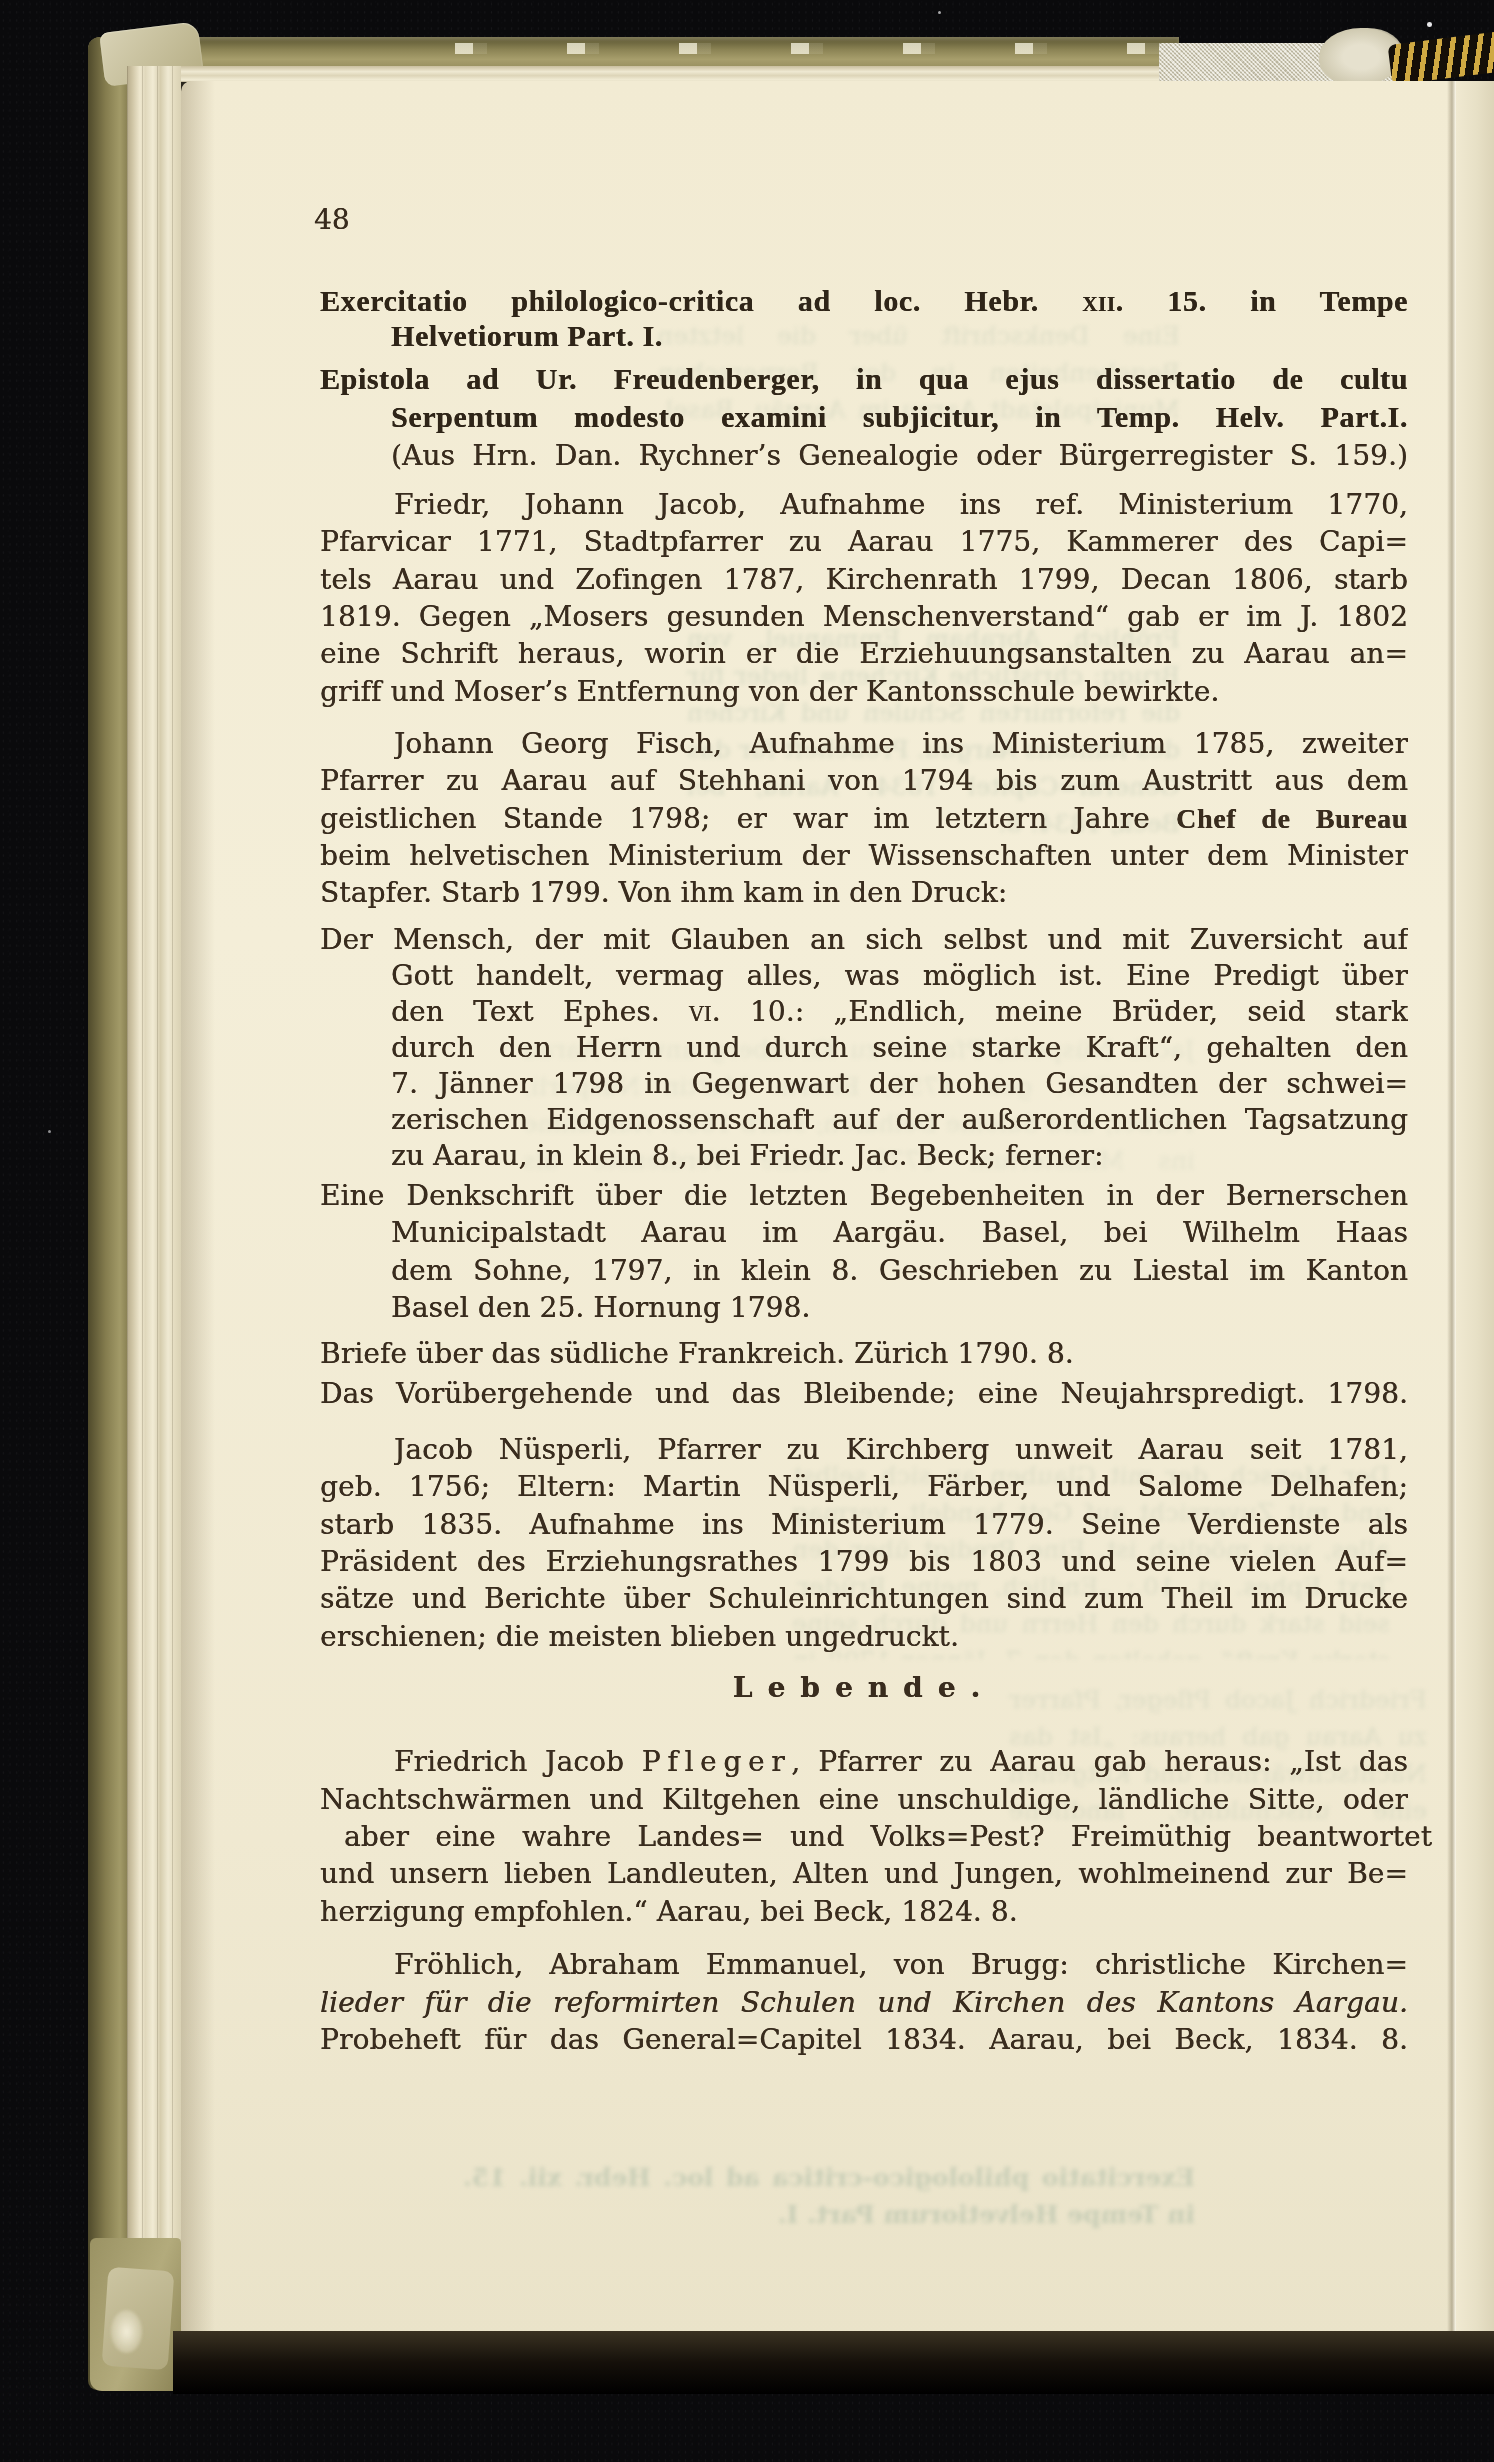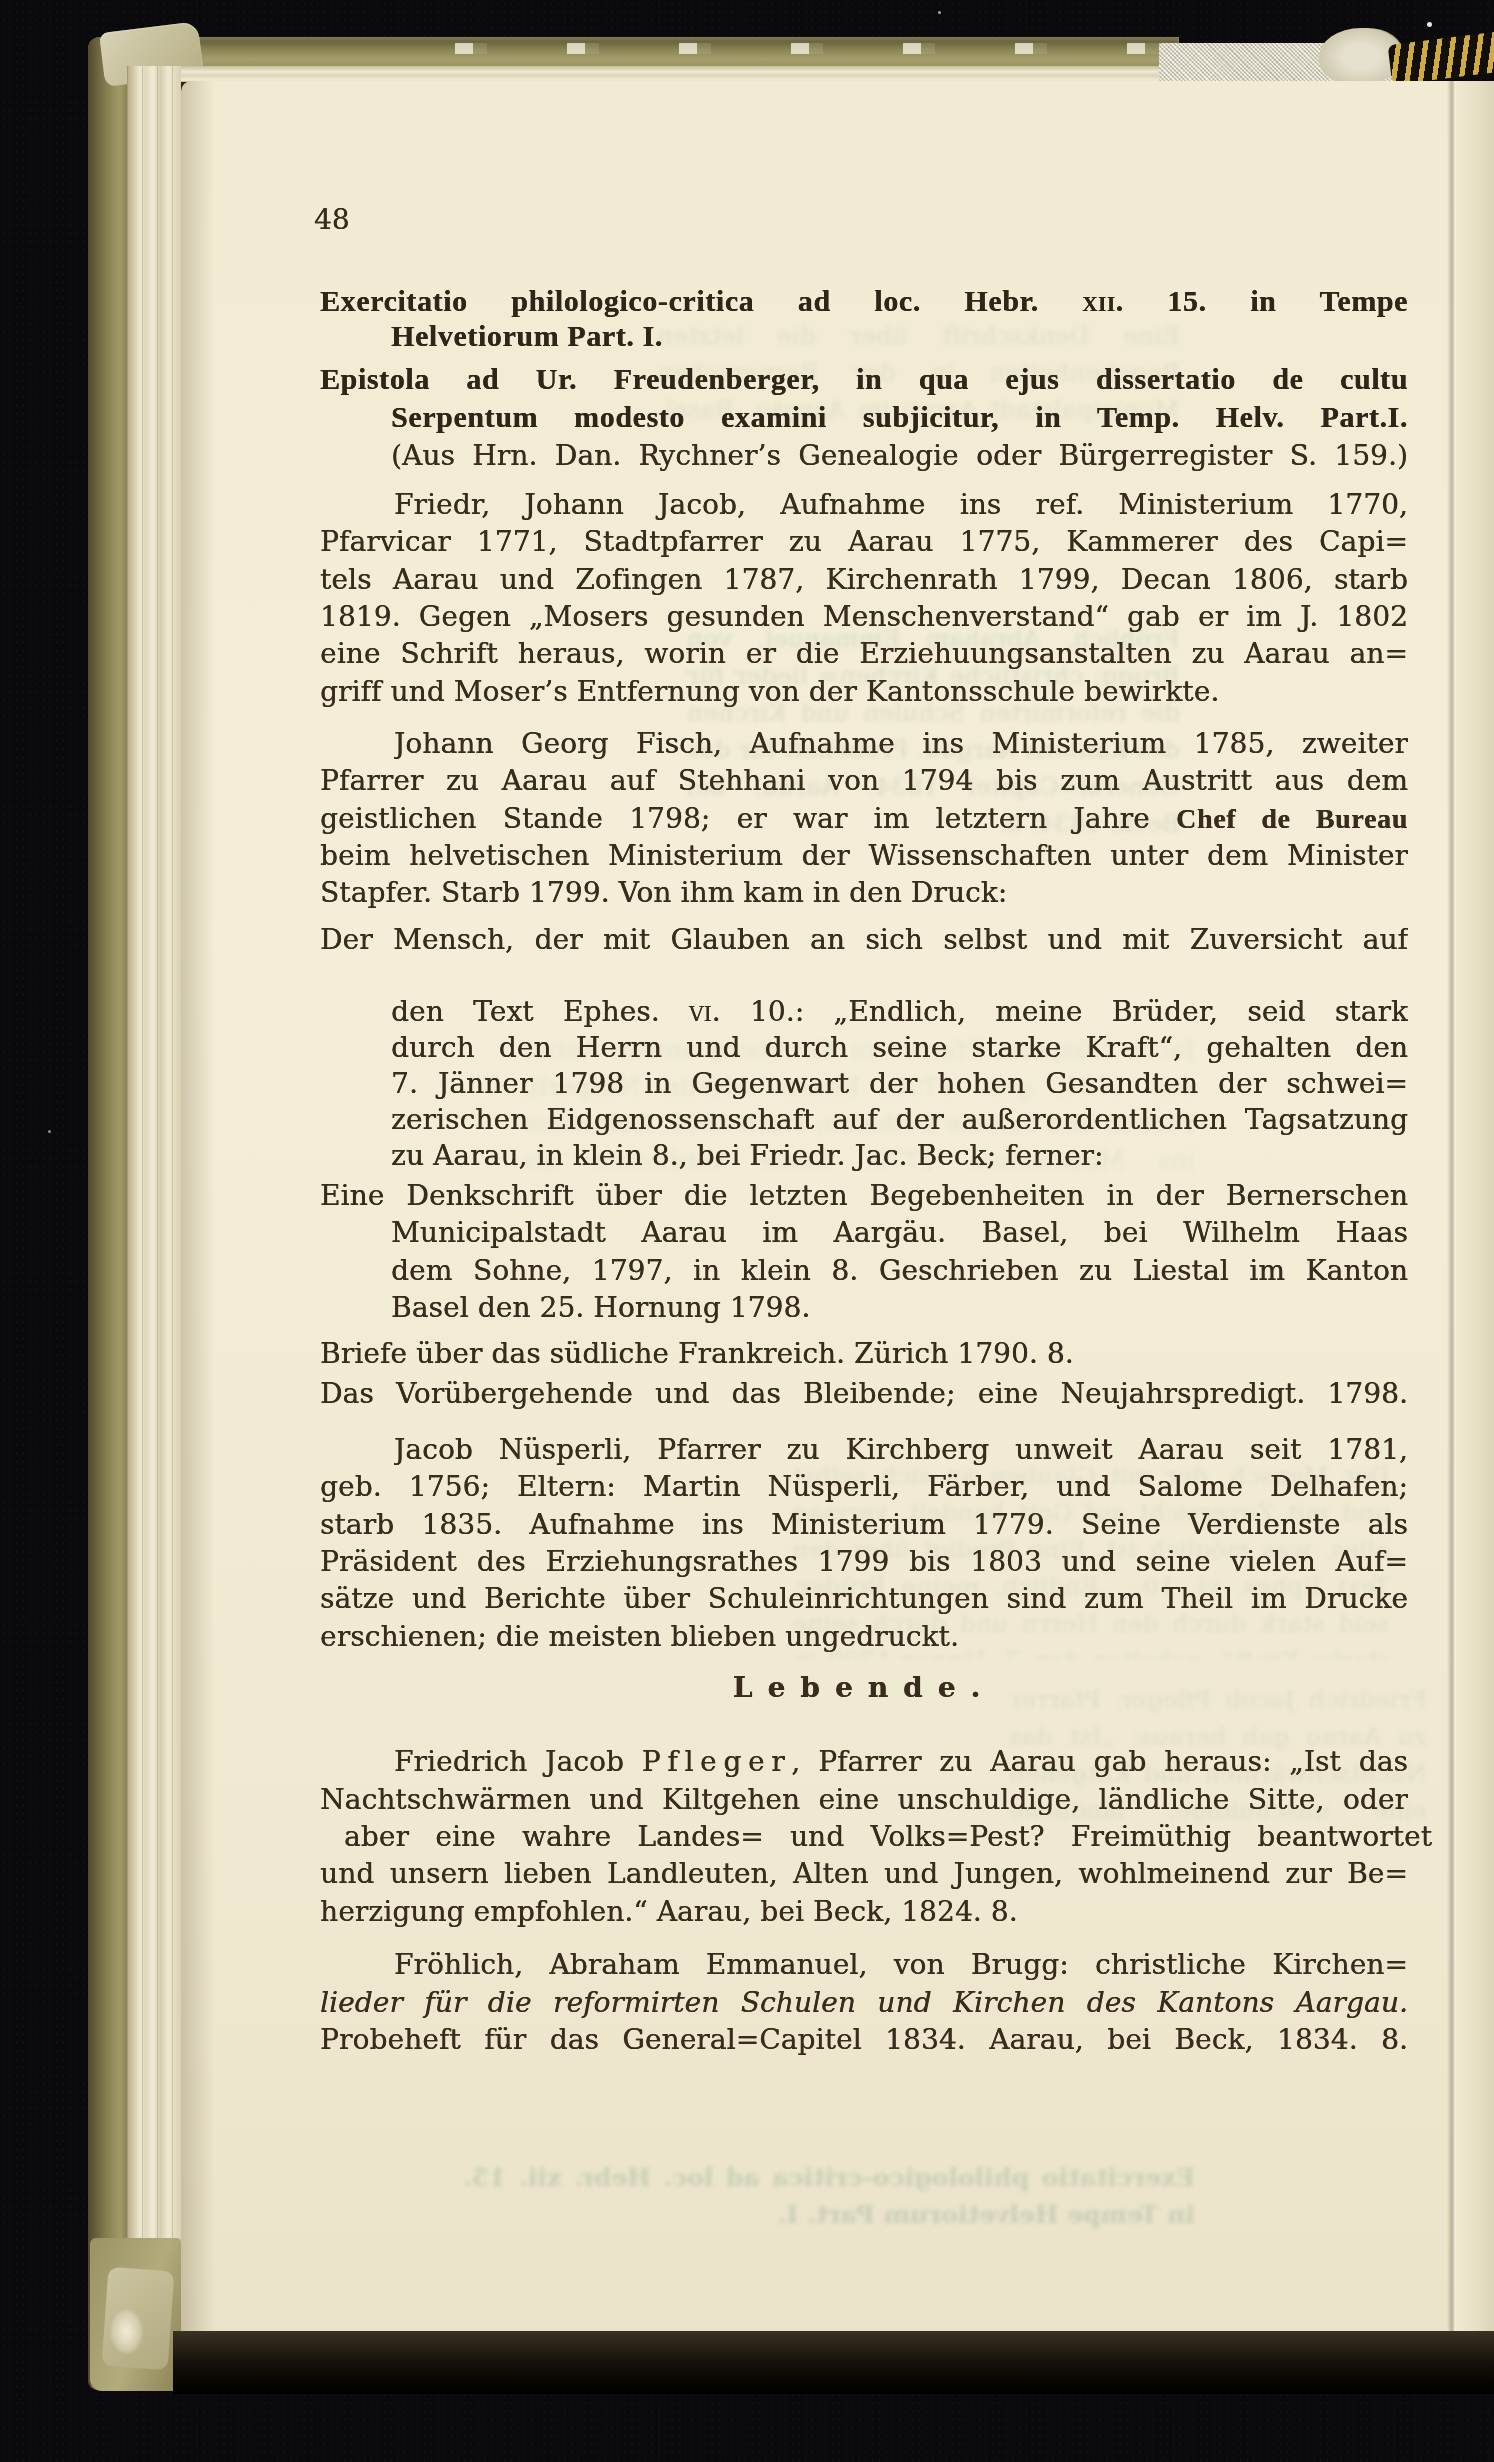--- a/index.html
+++ b/index.html
@@ -127,20 +127,21 @@
       <div class="line f j" style="left: 320px; top: 563px; width: 1088px;"><span>tels Aarau und Zofingen 1787, Kirchenrath 1799, Decan 1806, starb</span></div>
       <div class="line f j" style="left: 320px; top: 600px; width: 1088px;"><span>1819. Gegen „Mosers gesunden Menschenverstand“ gab er im J. 1802</span></div>
       <div class="line f j" style="left: 320px; top: 637px; width: 1088px;"><span>eine Schrift heraus, worin er die Erziehuungsanstalten zu Aarau an=</span></div>
       <div class="line f l" style="left: 320px; top: 675px; width: 1088px;"><span>griff und Moser’s Entfernung von der Kantonsschule bewirkte.</span></div>
       <div class="line f j" style="left: 394px; top: 727px; width: 1014px;"><span>Johann Georg Fisch, Aufnahme ins Ministerium 1785, zweiter</span></div>
       <div class="line f j" style="left: 320px; top: 764px; width: 1088px;"><span>Pfarrer zu Aarau auf Stehhani von 1794 bis zum Austritt aus dem</span></div>
       <div class="line f j" style="left: 320px; top: 802px; width: 1088px;"><span>geistlichen Stande 1798; er war im letztern Jahre </span><span class="b">Chef de Bureau</span></div>
       <div class="line f j" style="left: 320px; top: 839px; width: 1088px;"><span>beim helvetischen Ministerium der Wissenschaften unter dem Minister</span></div>
       <div class="line f l" style="left: 320px; top: 876px; width: 1088px;"><span>Stapfer.  Starb 1799.  Von ihm kam in den Druck:</span></div>
       <div class="line f j" style="left: 320px; top: 923px; width: 1088px;"><span>Der Mensch, der mit Glauben an sich selbst und mit Zuversicht auf</span></div>
+      <div class="line f j" style="left: 391px; top: 959px; width: 1017px;"><span>Gott handelt, vermag alles, was möglich ist.  Eine Predigt über</span></div>
       <div class="line f j" style="left: 391px; top: 995px; width: 1017px;"><span>den Text Ephes. </span><span class="sc">vi</span><span>. 10.:  „Endlich, meine Brüder, seid stark</span></div>
       <div class="line f j" style="left: 391px; top: 1031px; width: 1017px;"><span>durch den Herrn und durch seine starke Kraft“, gehalten den</span></div>
       <div class="line f j" style="left: 391px; top: 1067px; width: 1017px;"><span>7. Jänner 1798 in Gegenwart der hohen Gesandten der schwei=</span></div>
       <div class="line f j" style="left: 391px; top: 1103px; width: 1017px;"><span>zerischen Eidgenossenschaft auf der außerordentlichen Tagsatzung</span></div>
       <div class="line f l" style="left: 391px; top: 1139px; width: 1017px;"><span>zu Aarau, in klein 8., bei Friedr. Jac. Beck; ferner:</span></div>
       <div class="line f j" style="left: 320px; top: 1179px; width: 1088px;"><span>Eine Denkschrift über die letzten Begebenheiten in der Bernerschen</span></div>
       <div class="line f j" style="left: 391px; top: 1216px; width: 1017px;"><span>Municipalstadt Aarau im Aargäu.  Basel, bei Wilhelm Haas</span></div>
       <div class="line f j" style="left: 391px; top: 1254px; width: 1017px;"><span>dem Sohne, 1797, in klein 8.  Geschrieben zu Liestal im Kanton</span></div>
       <div class="line f l" style="left: 391px; top: 1291px; width: 1017px;"><span>Basel den 25. Hornung 1798.</span></div>
       <div class="line f l" style="left: 320px; top: 1337px; width: 1088px;"><span>Briefe über das südliche Frankreich.  Zürich 1790.  8.</span></div>

